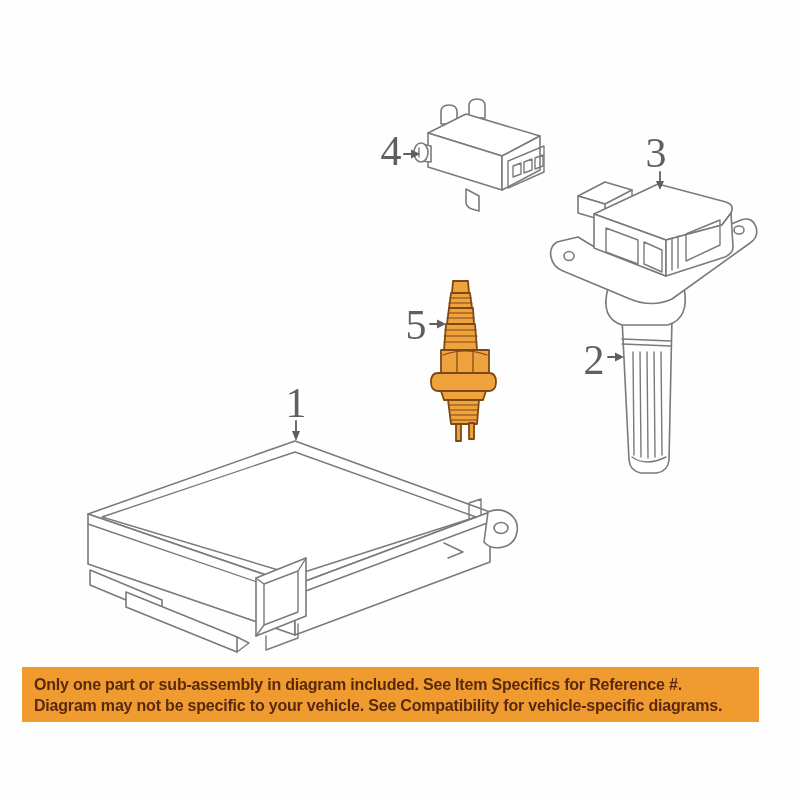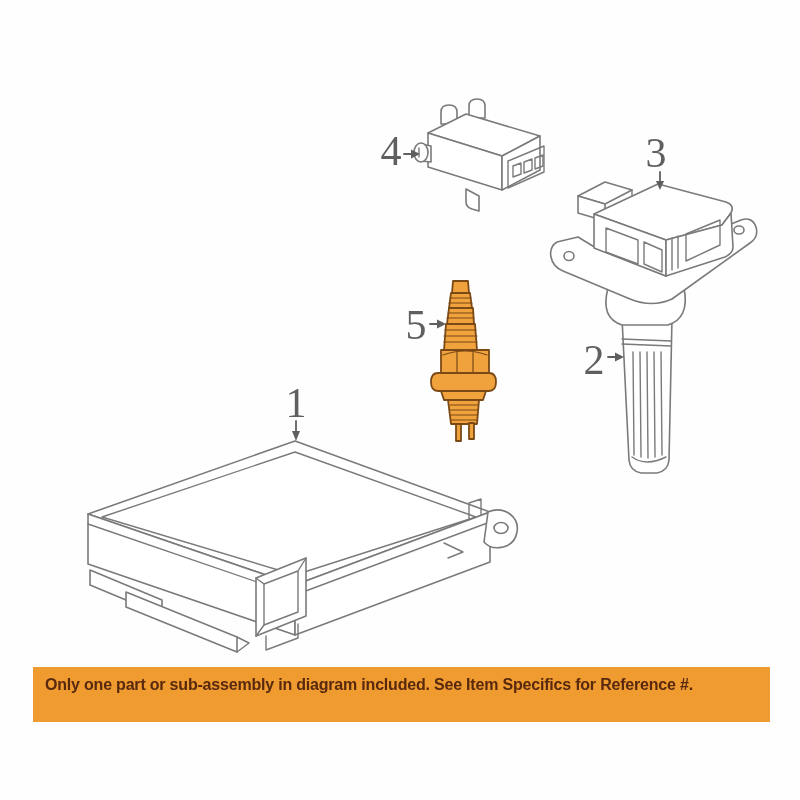--- a/index.html
+++ b/index.html
@@ -21,21 +21,21 @@
   .arrow{fill:none;stroke:var(--label);stroke-width:1.8;stroke-linecap:round;}
   .ah{fill:var(--label);stroke:none;}
   .plug{fill:var(--plug_fill);stroke:var(--plug_outline);stroke-width:1.8;stroke-linejoin:round;}
   .plugd{fill:none;stroke:var(--plug_outline);stroke-width:1.2;stroke-linecap:round;}
   .ref-label{
     position:absolute;width:30px;text-align:center;
     font-family:"Liberation Serif",serif;font-size:42px;line-height:1;
     color:var(--label);user-select:none;
   }
   .banner{
-    position:absolute;left:33px;top:667px;width:737px;height:55px;
+    position:absolute;left:22px;top:667px;width:737px;height:55px;
     background:var(--banner_bg);color:var(--banner_text);
     font-weight:700;font-size:16px;line-height:21px;letter-spacing:-0.2px;
     padding:7px 0 0 12px;box-sizing:border-box;white-space:nowrap;overflow:hidden;
   }
 </style>
 </head>
 <body>
 
 <div class="stage">
 
@@ -136,15 +136,16 @@
   </svg>
 
   <div class="ref-label" style="left:281px;top:382px;">1</div>
   <div class="ref-label" style="left:579px;top:339px;">2</div>
   <div class="ref-label" style="left:641px;top:132px;">3</div>
   <div class="ref-label" style="left:376px;top:130px;">4</div>
   <div class="ref-label" style="left:401px;top:304px;">5</div>
 
   <div class="banner">
     <div>Only one part or sub-assembly in diagram included. See Item Specifics for Reference #.</div>
+    <div>Diagram may not be specific to your vehicle. See Compatibility for vehicle-specific diagrams.</div>
   </div>
 
 </div>
 
 </body></html>

